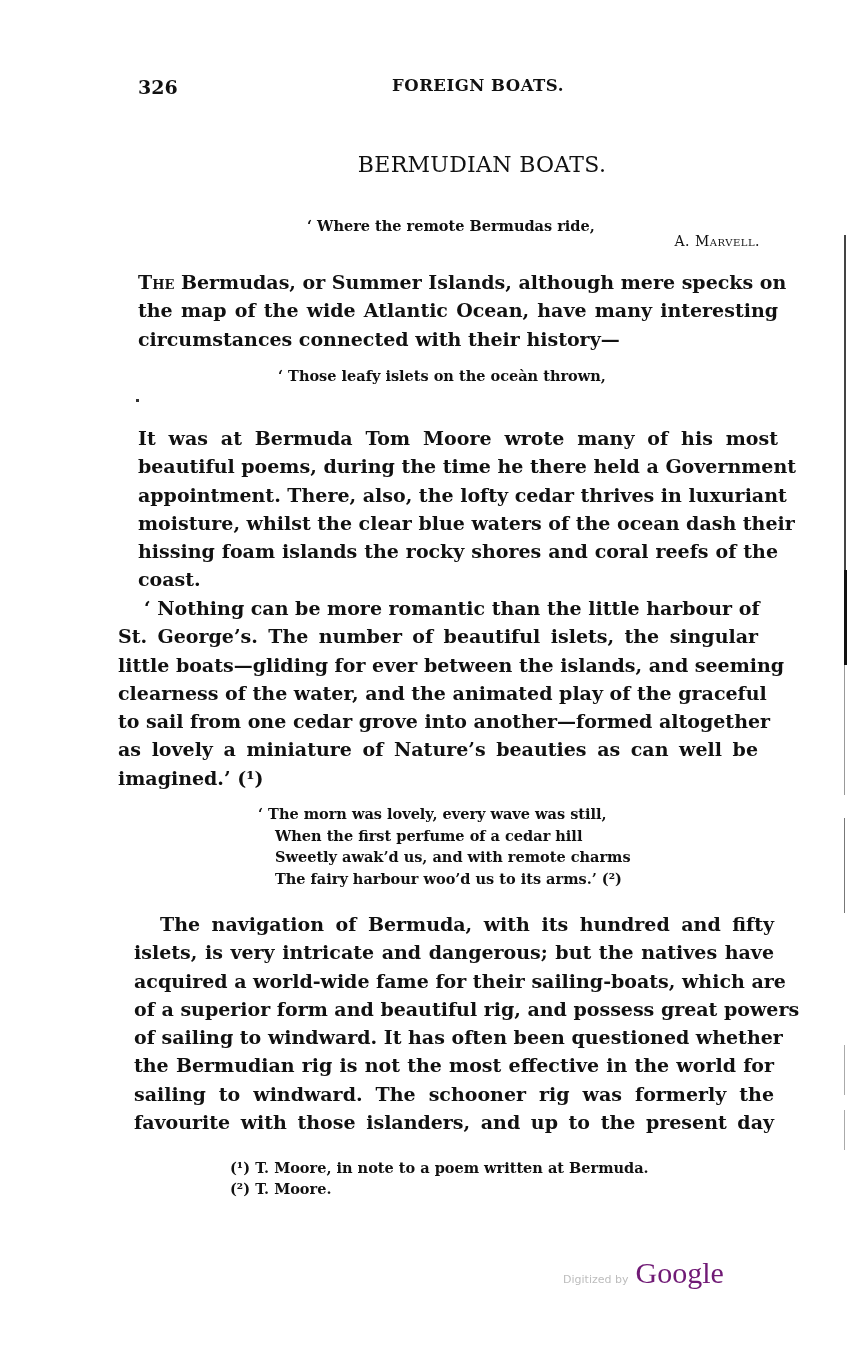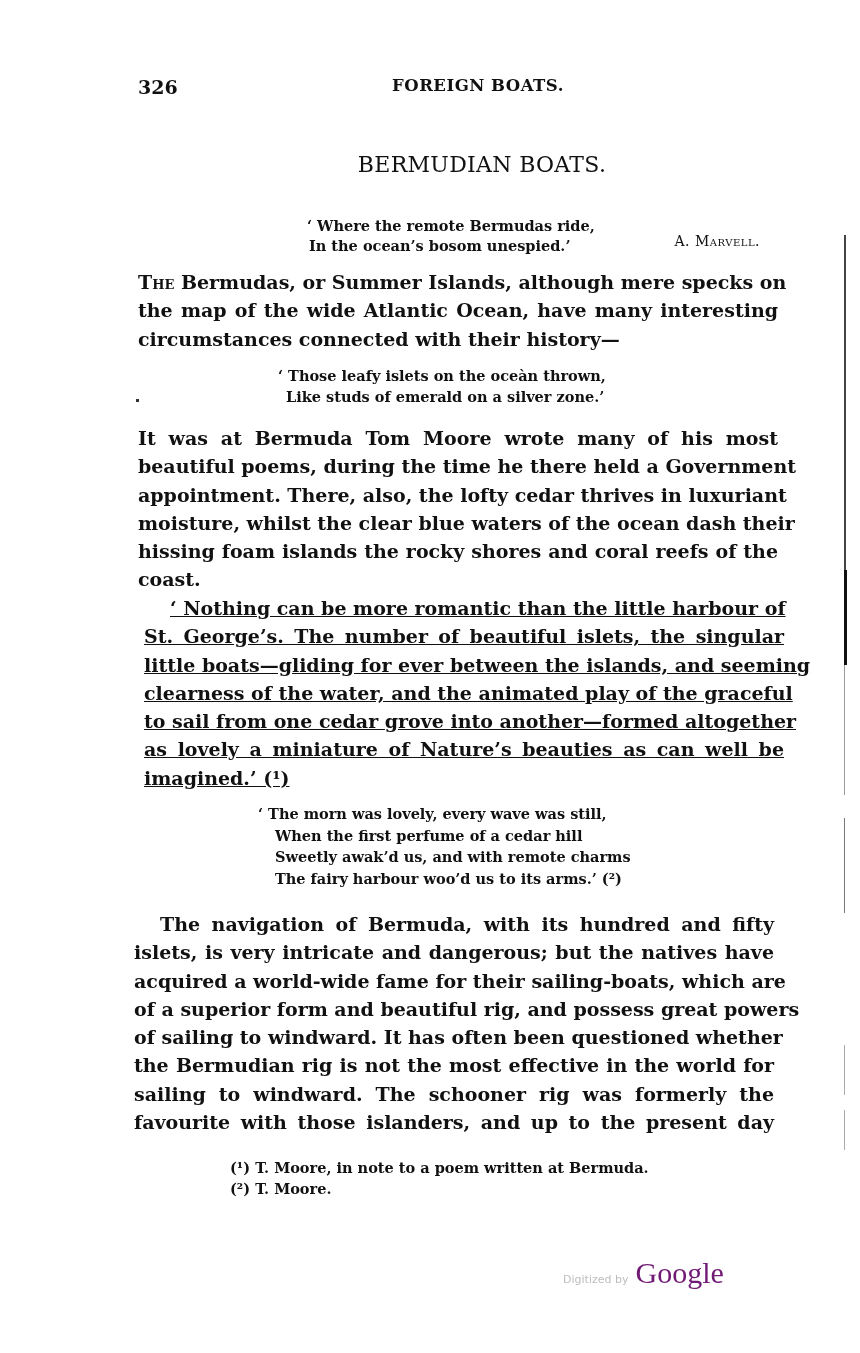--- a/index.html
+++ b/index.html
@@ -15,21 +15,21 @@
   .epigraph { top: 188px; left: 307px; font-size: 14.5px; font-weight: bold; line-height: 20px; margin-top: 28px; }
   .epigraph-line { white-space: nowrap; }
   .attribution { top: 233px; right: 100px; font-size: 14px; font-weight: normal; letter-spacing: 0.5px; }
   .body-text { left: 138px; width: 640px; font-size: 19px; font-weight: bold; line-height: 28.3px; text-align: justify; text-align-last: justify; }
   .body-text .line { display: block; white-space: nowrap; text-align: justify; text-align-last: justify; }
   .body-text .line.last { text-align-last: left; }
   .smallcaps { font-variant: small-caps; }
   .p1 { top: 268px; }
   .quote1 { top: 365px; left: 278px; font-size: 14.5px; font-weight: bold; line-height: 21px; }
   .p2 { top: 424px; }
-  .p3 { top: 594px; left: 144px; text-decoration: underline; }
+  .p3 { top: 594px; left: 118px; }
   .quote2 { top: 803px; left: 258px; font-size: 14.5px; font-weight: bold; line-height: 21.5px; }
   .p4 { top: 910px; left: 134px; }
   .footnotes { top: 1157px; left: 230px; font-size: 14.5px; font-weight: bold; line-height: 21px; }
   .google-mark { top: 1256px; left: 563px; color: #b3b3b3; white-space: nowrap; }
   .google-mark .digitized { font-family: "DejaVu Sans", "Liberation Sans", sans-serif; font-size: 11px; color: #bdbdbd; }
   .google-mark .brand { font-family: "Liberation Serif", "DejaVu Serif", serif; font-size: 30px; color: #701a75; margin-left: 2px; }
   .scan-line { position: absolute; left: 844px; width: 2px; background: #222; }
   .dot { position: absolute; width: 3px; height: 3px; background: #333; }
 </style>
 </head>
@@ -37,33 +37,31 @@
 
 <div class="abs running-head">
   <span class="page-number">326</span>
   <span class="running-title">FOREIGN BOATS.</span>
 </div>
 
 <div class="abs section-title">BERMUDIAN BOATS.</div>
 
 <div class="abs epigraph">
   <div class="epigraph-line">‘ Where the remote Bermudas ride,</div>
-  <div class="epigraph-line" style="padding-left:2px">In the ocean’s bosom unespied.’</div>
 </div>
 <div class="abs attribution" style="font-variant: small-caps;">A. Marvell.</div>
 
 <div class="abs body-text p1">
   <span class="line"><span class="smallcaps">The</span><span> Bermudas, or Summer Islands, although mere specks on</span></span>
   <span class="line">the map of the wide Atlantic Ocean, have many interesting</span>
   <span class="line last">circumstances connected with their history—</span>
 </div>
 
 <div class="abs quote1">
   <div>‘ Those leafy islets on the oceàn thrown,</div>
-  <div style="padding-left:8px">Like studs of emerald on a silver zone.’</div>
 </div>
 <div class="dot" style="left:136px; top:399px;"></div>
 
 <div class="abs body-text p2">
   <span class="line">It was at Bermuda Tom Moore wrote many of his most</span>
   <span class="line">beautiful poems, during the time he there held a Government</span>
   <span class="line">appointment. There, also, the lofty cedar thrives in luxuriant</span>
   <span class="line">moisture, whilst the clear blue waters of the ocean dash their</span>
   <span class="line">hissing foam islands the rocky shores and coral reefs of the</span>
   <span class="line last">coast.</span>

